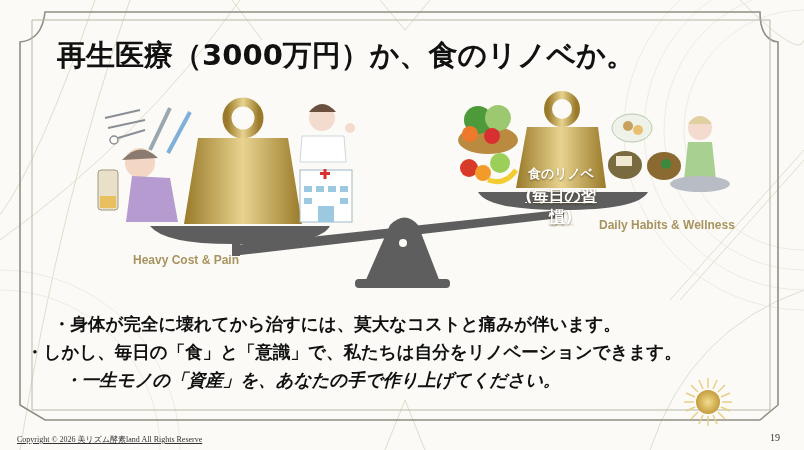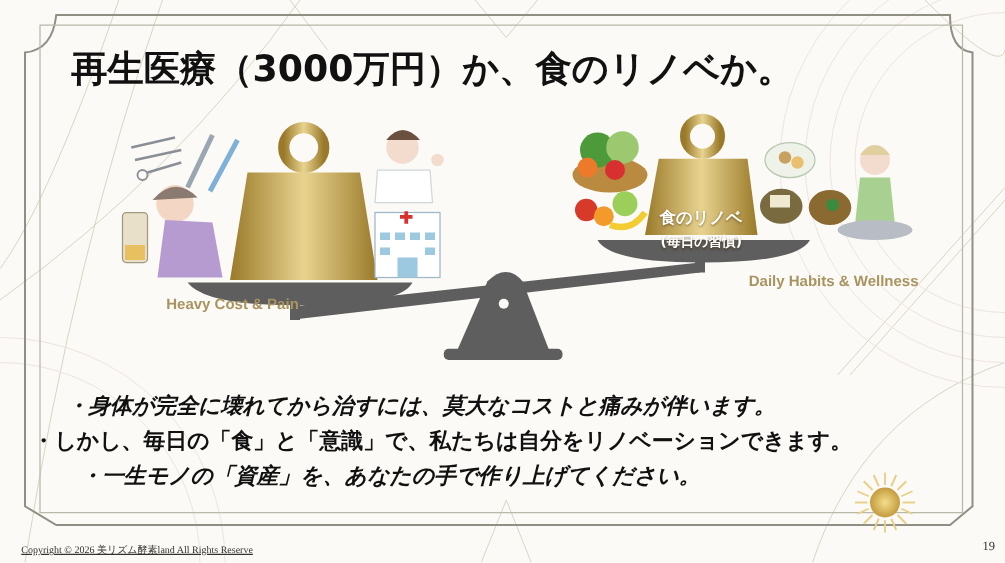--- a/index.html
+++ b/index.html
@@ -25,21 +25,21 @@
     position: absolute; left: 0; top: 312px; width: 804px;
     font-size: 17.5px; font-weight: bold; color: #111;
   }
   .bullet { position: absolute; white-space: nowrap; }
   .footer-copy {
     position: absolute; left: 17px; top: 434px; font-size: 8px; color: #333;
     font-family: "Liberation Serif", serif;
     text-decoration: underline;
   }
   .page-num {
-    position: absolute; right: 8px; top: 432px; font-size: 10px; color: #333;
+    position: absolute; right: 24px; top: 432px; font-size: 10px; color: #333;
     font-family: "Liberation Serif", serif;
   }
 </style>
 </head>
 <body>
 
 <svg class="deco" viewBox="0 0 804 450">
 
   <g fill="none" stroke="#d8d6c2" stroke-width="0.8">
     <path d="M95 0 Q40 160 0 215"></path>
@@ -192,26 +192,26 @@
         <line x1="22" y1="9" x2="13" y2="5"></line>
     </g>
     <circle r="12" fill="url(#sunGrad)"></circle>
   </g>
 </svg>
 
 <div class="weight-text" style="left:186px; top:163px; width:114px;">
 </div>
 <div class="weight-text" style="left:516px; top:140px; width:90px;margin-top:25px;">
   <div style="font-size:13px;">食のリノベ</div>
-  <div style="font-size:11px; margin-top:3px;">(毎日の習慣)</div>
+  <div style="font-size:16px; margin-top:3px;text-decoration:underline;">(毎日の習慣)</div>
 </div>
 
-<div class="label-en" style="left:104px; top:236px;padding-left:29px;">Heavy Cost &amp; Pain</div>
+<div class="label-en" style="left:104px; top:253px;padding-left:29px;">Heavy Cost &amp; Pain</div>
 <div class="label-en" style="left:583px; top:218px;padding-left:16px;">Daily Habits &amp; Wellness</div>
 
 <div class="bullets">
-  <div class="bullet" style="left:53px; top:0px;font-style:italic;">・身体が完全に壊れてから治すには、莫大なコストと痛みが伴います。</div>
+  <div class="bullet" style="left:53px; top:0px;">・身体が完全に壊れてから治すには、莫大なコストと痛みが伴います。</div>
   <div class="bullet" style="left:26px; top:28px;">・しかし、毎日の「食」と「意識」で、私たちは自分をリノベーションできます。</div>
   <div class="bullet" style="left:64px; top:56px;font-style:italic;">・一生モノの「資産」を、あなたの手で作り上げてください。</div>
 </div>
 
 <div class="footer-copy">Copyright © 2026 美リズム酵素land All Rights Reserve</div>
 <div class="page-num">19</div>
 
 </body></html>

